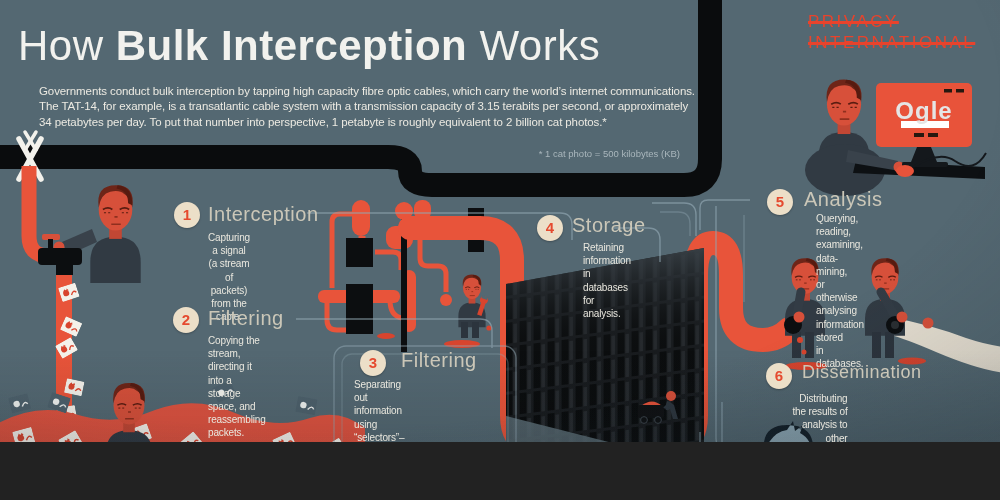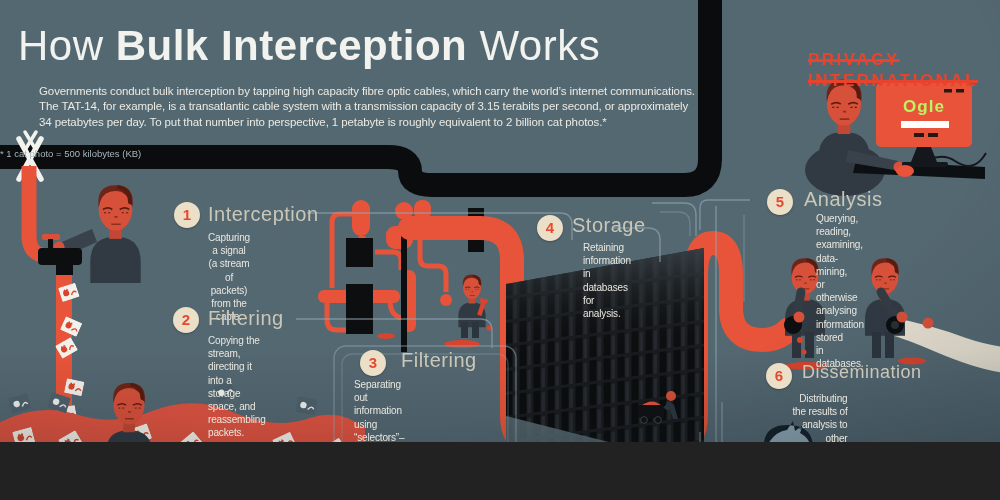--- a/index.html
+++ b/index.html
@@ -6,31 +6,31 @@
   #stage{position:relative;width:1000px;height:442px;overflow:hidden;
     background:#546872;font-family:"Liberation Sans",sans-serif;padding-left:16px;}
   #art{position:absolute;left:0;top:0;z-index:1;}
   #vignette{position:absolute;left:0;top:0;width:1000px;height:500px;z-index:2;pointer-events:none;
     background:radial-gradient(130% 130% at 32% 18%, rgba(0,0,0,0) 52%, rgba(16,28,35,.38) 100%),
                linear-gradient(to bottom, rgba(0,0,0,0) 70%, rgba(10,18,24,.22) 100%);}
   .txt{position:absolute;z-index:3;}
   #title{left:18px;top:22px;font-size:42px;color:#f2f2ee;letter-spacing:.5px;font-weight:400;white-space:nowrap;}
   #title b{font-weight:700;}
   #intro{left:19px;top:84px;font-size:11.5px;line-height:1.33;color:#eceae2;white-space:pre-line;letter-spacing:-.1px;margin-left:20px;}
-  #footnote{left:0;top:148px;width:680px;text-align:left;font-size:9.5px;color:#a9b6bc;}
-  #logo{left:808px;top:12px;color:#e8432c;font-weight:700;font-size:17px;letter-spacing:2.5px;line-height:1.22;white-space:nowrap;margin-top:38px;}
+  #footnote{left:0;top:148px;width:680px;text-align:right;font-size:9.5px;color:#a9b6bc;}
+  #logo{left:808px;top:12px;color:#e8432c;font-weight:400;font-size:17px;letter-spacing:2.5px;line-height:1.22;white-space:nowrap;}
   #logo span{display:block;text-decoration:line-through;text-decoration-thickness:3px;}
   .step{position:absolute;z-index:3;}
   .num{position:absolute;width:26px;height:26px;border-radius:50%;background:#ecdfc8;
     color:#e54a2f;font-weight:700;font-size:15px;text-align:center;line-height:26px;
     box-shadow:0 1px 2px rgba(0,0,0,.25);}
   .stitle{position:absolute;font-size:20px;color:#cbc7b8;letter-spacing:.5px;white-space:nowrap;}
   .sdesc{position:absolute;font-size:10px;line-height:1.32;color:#e9e7de;white-space:pre-line;letter-spacing:-.15px;}
   #note{left:823px;top:430px;font-size:10px;line-height:1.35;color:#e9e7de;white-space:pre-line;letter-spacing:-.15px;}
-  #ogle-brand{left:878px;top:97px;width:92px;text-align:center;color:#bef264;font-size:17px;font-weight:700;letter-spacing:1px;}
+  #ogle-brand{left:878px;top:97px;width:92px;text-align:center;color:#e5e5e5;font-size:24px;font-weight:700;letter-spacing:1px;}
 </style>
 </head>
 <body>
 
 <div id="stage">
 
 <svg id="art" width="1000" height="500" viewBox="0 0 1000 500">
   <defs>
     <symbol id="man" viewBox="0 0 60 100">
       <path d="M6,100 V80 Q6,56 30,56 Q54,56 54,80 V100 Z" fill="#313a43"></path>

